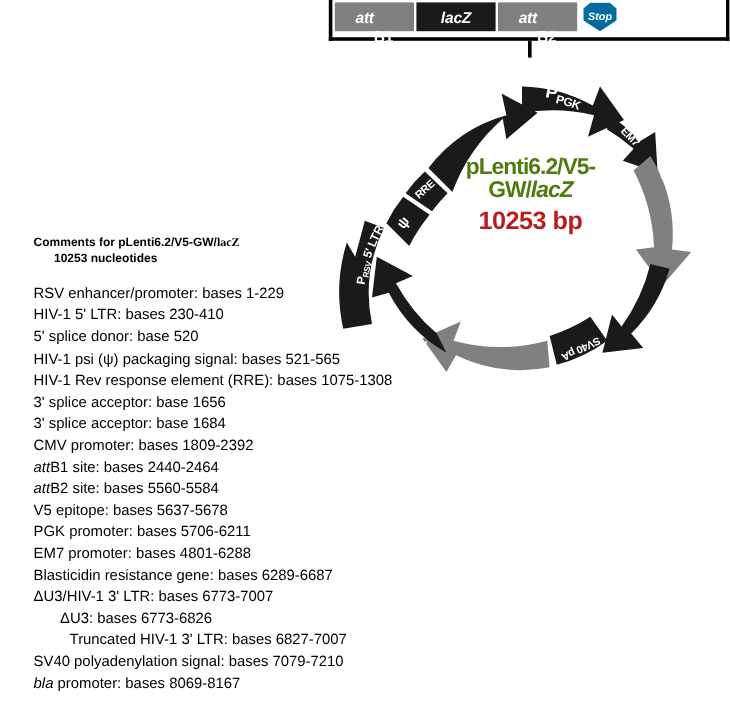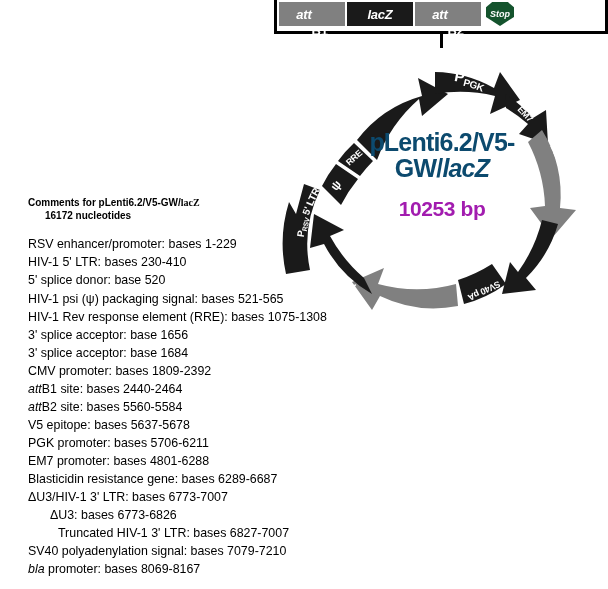--- a/index.html
+++ b/index.html
@@ -55,21 +55,21 @@
   #cas-attb1 { width: 66px; }
   #cas-lacz  { width: 66px; font-style: italic; }
   #cas-attb2 { width: 66px; }
   #cas-v5    { width: 94px; font-style: normal; }
   #cas-stop-wrap {
     width: 34px;
     display: flex; align-items: center; justify-content: center;
   }
   #cas-stop {
     width: 28px; height: 24px;
-    background: #14532d;
+    background: #0369a1;
     clip-path: polygon(22% 0%, 78% 0%, 100% 22%, 100% 62%, 50% 100%, 0% 62%, 0% 22%);
     display: flex; align-items: center; justify-content: center;
     color: #fff; font-size: 9px; font-weight: bold;
     font-style: italic;
   }
   
   #cassette-stem {
     position: absolute;
     left: 166px; top: 34px;
     width: 3px; height: 14px;
@@ -98,33 +98,33 @@
 
   
   #map-center {
     position: absolute;
     left: 50px; top: 92px;
     width: 240px;
     text-align: center;
     pointer-events: none;
   }
   #map-title {
-    font-size: 25px;
+    font-size: 19px;
     font-weight: bold;
     line-height: 1.02;
     letter-spacing: -0.8px;
-    color: #0c4a6e;
+    color: #4d7c0f;
   }
   #map-title .ital { font-style: italic; }
   #map-size {
-    margin-top: 16px;
+    margin-top: 4px;
     font-size: 21px;
     font-weight: bold;
     letter-spacing: -0.4px;
-    color: #a21caf;
+    color: #b91c1c;
   }
 
   
   #comments {
     position: absolute;
     left: 28px; top: 196px;
     width: 330px;
   }
   #comments-header {
     font-size: 10px;
@@ -345,21 +345,21 @@
       <span>pLenti6.2/V5-</span><br>
       <span>GW/</span><span class="ital">lacZ</span>
     </div>
     <div id="map-size">10253 bp</div>
   </div>
 </div>
 
 <div id="comments">
   <div id="comments-header">
     <span>Comments for pLenti6.2/V5-GW/</span><span class="mono">lacZ</span>
-    <span class="sub">16172 nucleotides</span>
+    <span class="sub">10253 nucleotides</span>
   </div>
   <ul id="comments-list">
       <li>RSV enhancer/promoter: bases 1-229</li>
       <li>HIV-1 5' LTR: bases 230-410</li>
       <li>5' splice donor: base 520</li>
       <li>HIV-1 psi (ψ) packaging signal: bases 521-565</li>
       <li>HIV-1 Rev response element (RRE): bases 1075-1308</li>
       <li>3' splice acceptor: base 1656</li>
       <li>3' splice acceptor: base 1684</li>
       <li>CMV promoter: bases 1809-2392</li>

